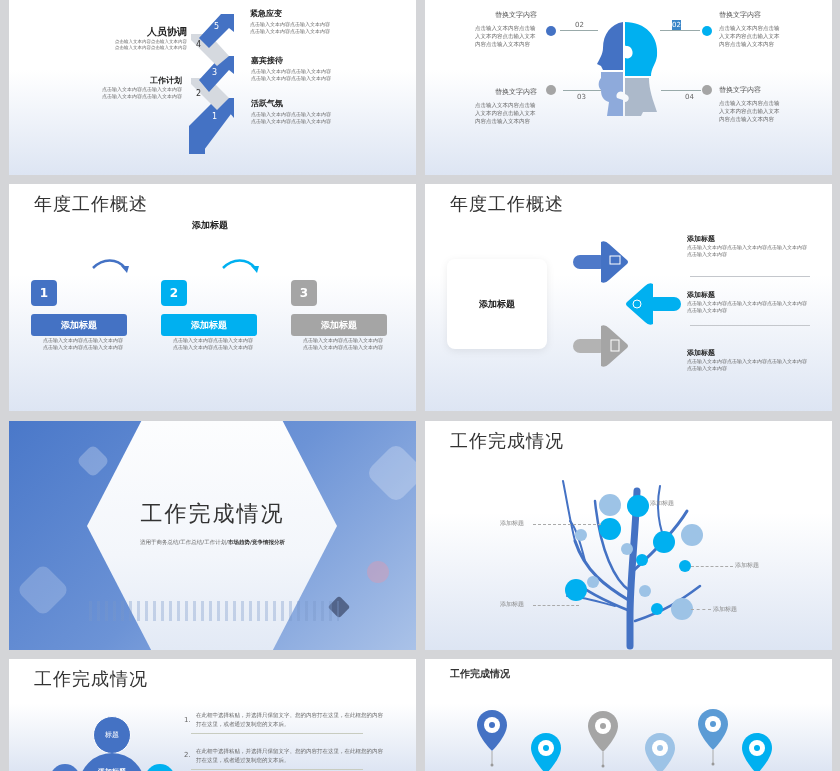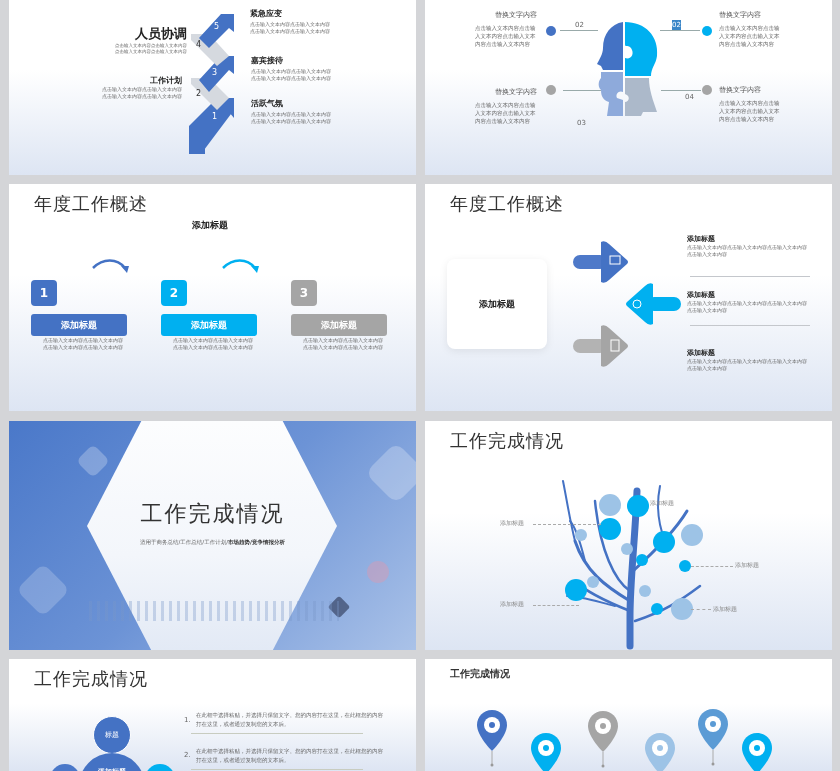--- a/index.html
+++ b/index.html
@@ -51,21 +51,21 @@
     <div class="tiny" style="white-space:pre-line; margin-top:2px;">点击输入文本内容点击输入文本内容
 点击输入文本内容点击输入文本内容</div>
   </div>
   <div class="abs" style="left:242px; top:98px; width:110px;">
     <div class="bold-serif" style="font-size:8px;">活跃气氛</div>
     <div class="tiny" style="white-space:pre-line; margin-top:2px;">点击输入文本内容点击输入文本内容
 点击输入文本内容点击输入文本内容</div>
   </div>
 
   <div class="abs" style="left:90px; top:25px; width:88px; text-align:right;">
-    <div class="bold-serif" style="font-size:13px;font-family:Liberation Mono, monospace;">人员协调</div>
+    <div class="bold-serif" style="font-size:10px;font-family:Liberation Mono, monospace;">人员协调</div>
     <div class="tiny" style="white-space:pre-line; font-size:4.5px; line-height:6px;">点击输入文本内容点击输入文本内容
 点击输入文本内容点击输入文本内容</div>
   </div>
   <div class="abs" style="left:78px; top:75px; width:95px; text-align:right;">
     <div class="bold-serif" style="font-size:8px;">工作计划</div>
     <div class="tiny" style="white-space:pre-line;">点击输入文本内容点击输入文本内容
 点击输入文本内容点击输入文本内容</div>
   </div>
 </div>
 
@@ -77,21 +77,21 @@
     <path d="M8,52 L30,52 L30,72 C26,70 22,74 24,78 L30,80 L30,96 L14,96 L16,82 C10,80 8,76 8,70 C4,66 6,60 8,58 Z" fill="#8eaadb"></path>
     <path d="M32,58 L56,58 C56,70 60,80 64,92 L50,92 L48,96 L32,96 L32,82 C36,82 38,76 32,74 Z" fill="#acb9ca"></path>
   </svg>
 
   <div class="abs" style="left:135px; top:30px; width:38px; border-top:1px solid #9aa;"></div>
   <div class="abs" style="left:235px; top:30px; width:40px; border-top:1px solid #9aa;"></div>
   <div class="abs" style="left:138px; top:90px; width:38px; border-top:1px solid #9aa;"></div>
   <div class="abs" style="left:236px; top:90px; width:40px; border-top:1px solid #9aa;"></div>
   <span class="abs small" style="left:150px; top:20px;">02</span>
   <span class="abs small" style="left:247px; top:20px; background:#3a86c8; color:#fff; padding:0 0;">02</span>
-  <span class="abs small" style="left:152px; top:92px;margin-top:26px;">03</span>
+  <span class="abs small" style="left:152px; top:92px;">03</span>
   <span class="abs small" style="left:260px; top:92px;">04</span>
 
   <div class="circle" style="left:121px; top:26px; width:10px; height:10px; background:#4472c4;"></div>
   <div class="circle" style="left:277px; top:26px; width:10px; height:10px; background:#00b0f0;"></div>
   <div class="circle" style="left:121px; top:85px; width:10px; height:10px; background:#a5a5a5;"></div>
   <div class="circle" style="left:277px; top:85px; width:10px; height:10px; background:#a5a5a5;"></div>
 
   <div class="abs" style="left:50px; top:10px; width:62px; text-align:right;">
     <div class="small" style="color:#555;">替换文字内容</div>
     <div class="tiny" style="margin-top:4px; text-align:left; font-size:5.5px; line-height:8px;">点击输入文本内容点击输入文本内容点击输入文本内容点击输入文本内容</div>

